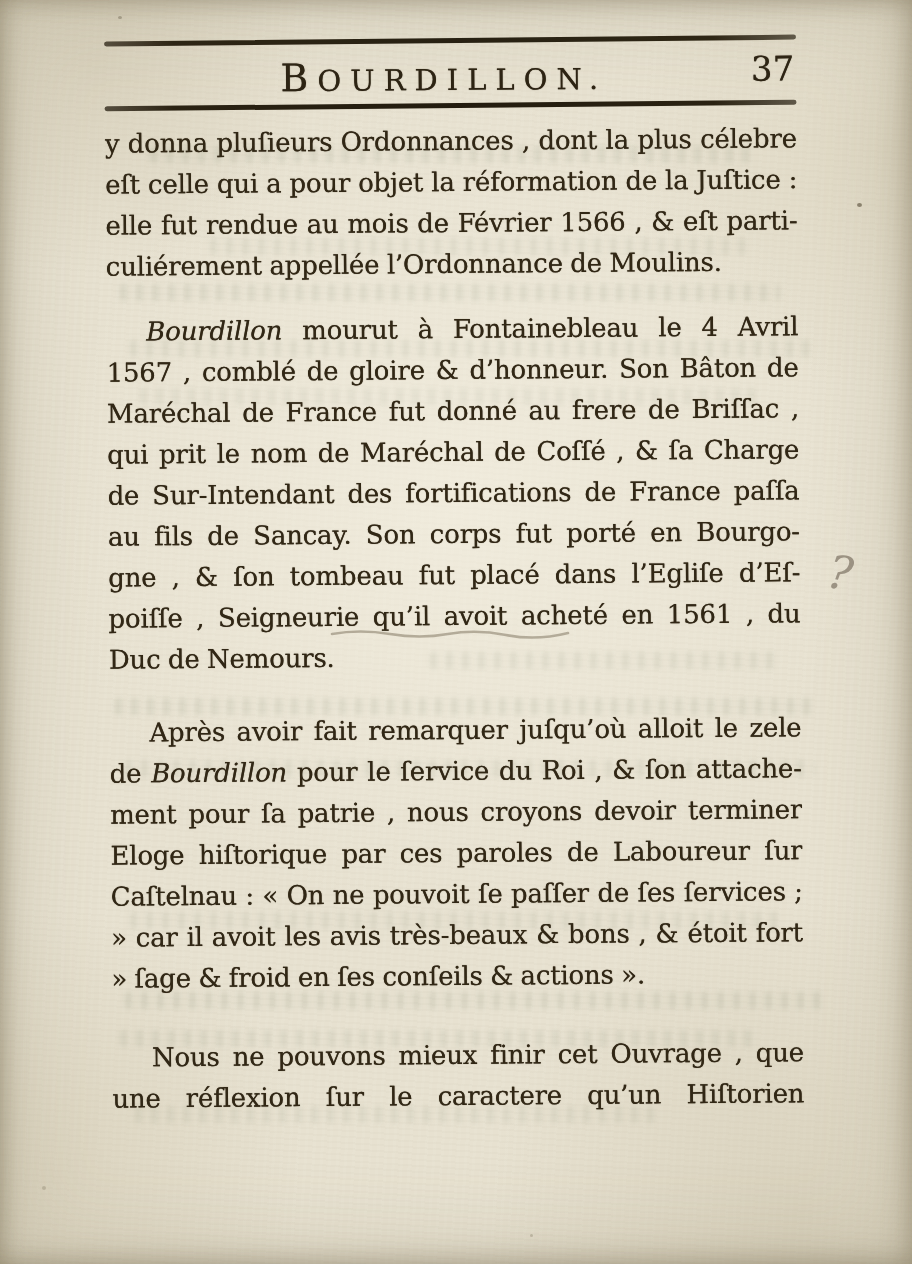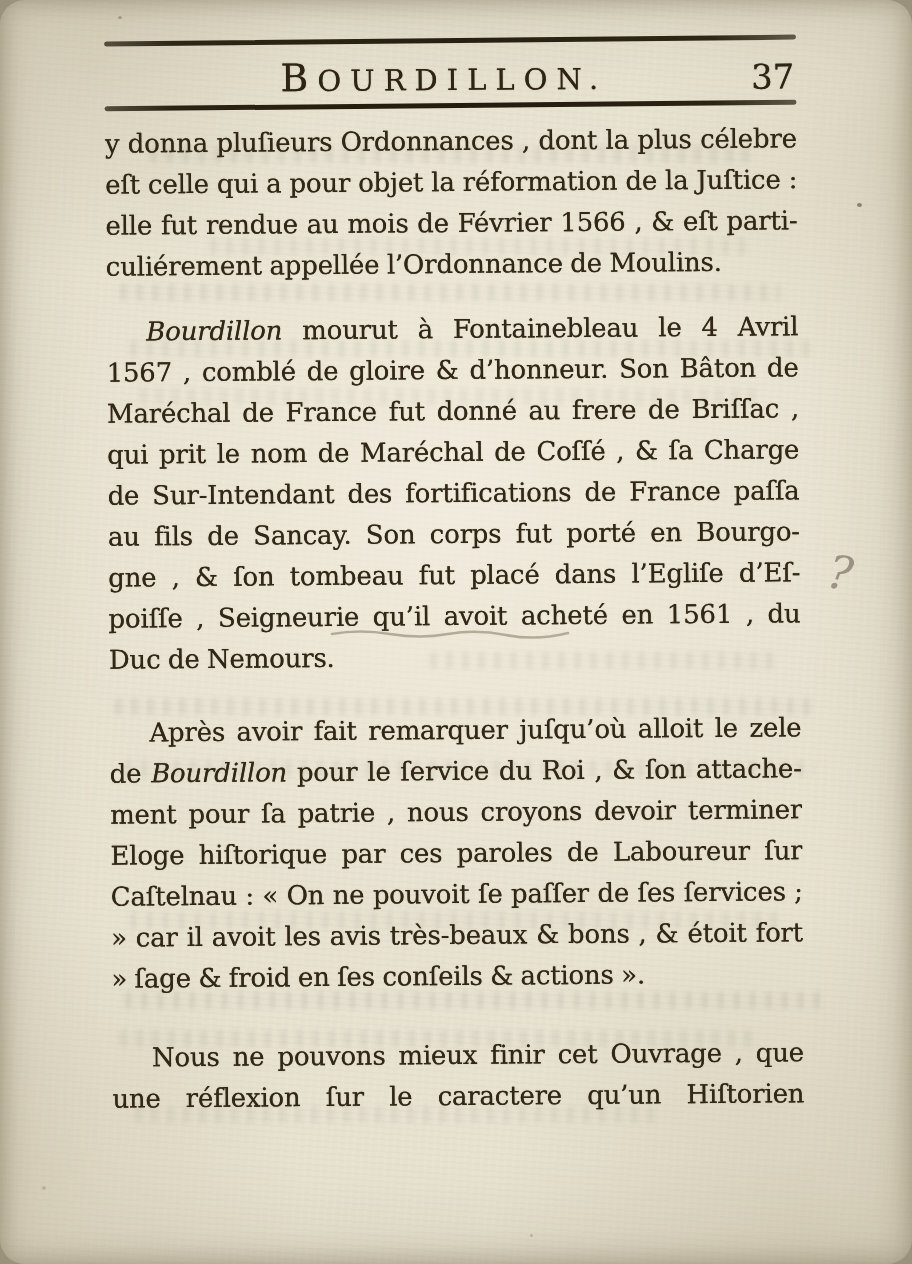--- a/index.html
+++ b/index.html
@@ -10,21 +10,20 @@
     background-color:#e7e1d0;
     background-image:
       radial-gradient(ellipse 62% 46% at 50% 40%, rgba(248,244,231,.55), rgba(248,244,231,0) 72%),
       radial-gradient(ellipse 38% 26% at 10% 5%, rgba(186,176,148,.32), rgba(186,176,148,0) 65%),
       radial-gradient(ellipse 46% 30% at 97% 12%, rgba(203,194,166,.28), rgba(203,194,166,0) 62%),
       radial-gradient(ellipse 52% 38% at 88% 96%, rgba(189,179,151,.34), rgba(189,179,151,0) 66%),
       radial-gradient(ellipse 44% 34% at 6% 93%, rgba(195,185,157,.34), rgba(195,185,157,0) 62%),
       repeating-linear-gradient(4deg, rgba(120,110,85,.028) 0 2px, rgba(0,0,0,0) 2px 6px),
       repeating-linear-gradient(94deg, rgba(255,255,244,.05) 0 3px, rgba(0,0,0,0) 3px 8px);
     color:#33291a;
-    border-radius:25px;
   }
 
   .vignette{
     position:absolute;inset:0;pointer-events:none;z-index:6;
     box-shadow:
       inset 0 0 95px rgba(124,111,82,.30),
       inset 14px 0 26px -12px rgba(110,96,70,.35),
       inset -16px 0 30px -12px rgba(110,96,70,.30),
       inset 0 12px 24px -10px rgba(110,96,70,.22),
       inset 0 -14px 28px -10px rgba(110,96,70,.24);
@@ -68,21 +67,21 @@
   .rule-bottom{transform:rotate(-0.1deg);}
 
   .header-row{position:relative;height:50px;margin:2px 0 2px 0;}
   .running-title{
     position:absolute;left:50%;top:4px;transform:translateX(-52%);
     font-size:29px;letter-spacing:9px;color:#2d2414;white-space:nowrap;
     text-shadow:0 0 .8px rgba(40,30,15,.8);
   }
   .running-title::first-letter{font-size:38px;}
   .page-number{
-    position:absolute;right:2px;top:8px;font-size:34px;color:#2d2414;
+    position:absolute;right:2px;top:0;font-size:34px;color:#2d2414;
     text-shadow:0 0 .8px rgba(40,30,15,.8);
   }
 
   .body-text{margin-top:13px;}
   .paragraph{margin:0;}
   .paragraph:nth-child(2){margin-top:24px;}
   .paragraph:nth-child(3){margin-top:32px;}
   .paragraph:nth-child(4){margin-top:38px;}
 
   .line{

